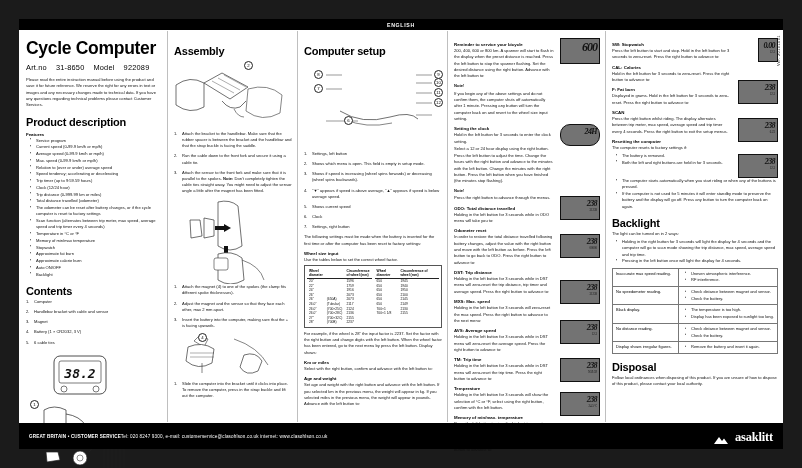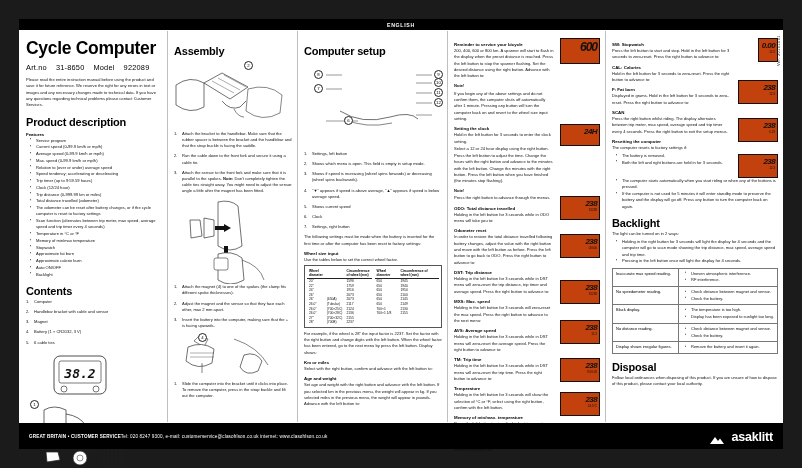--- a/index.html
+++ b/index.html
@@ -62,22 +62,22 @@
   .callout {
     width:9px; height:9px; border:.6px solid #222; border-radius:50%;
     display:inline-flex; align-items:center; justify-content:center;
     font-size:4.3px; background:#fff; color:#000;
   }
   .callout.abs { position:absolute; }
   svg { display:block; }
 
   
   .lcd {
-    border:.8px solid #111; background:#c2410c; position:relative;
-    font-family:Liberation Sans, sans-serif;
+    border:.8px solid #111; background:#737373; position:relative;
+    font-family:Liberation Serif, serif;
     margin-left:45px;
   }
   .lcd .big {
     font-size:15px; font-weight:bold; letter-spacing:-1px;
     font-style:italic; line-height:1; color:#111;
   }
   .lcd .mid { font-size:8px; font-style:italic; font-weight:bold; letter-spacing:-.6px; color:#111; }
   .lcd .tiny { font-size:3px; color:#111; }
 
   
@@ -96,21 +96,21 @@
   table.trouble ul li:before { content:"\25AA"; font-size:3.2px; }
 
   
   .footer {
     position:absolute; left:0; right:0; bottom:0; height:26px;
     background:#000; color:#fff;
     display:flex; align-items:center; padding:0 10px;
   }
   .footer .ftext { font-size:4.6px; letter-spacing:.15px; }
   .footer .ftext b { font-weight:bold; }
-  .brand { margin-left:auto; text-align:left; }
+  .brand { margin-left:auto; text-align:left;font-family:Liberation Serif, serif; }
   .brand .bname { font-size:12.5px; font-weight:bold; letter-spacing:-.2px; line-height:1; }
 
   .divider { position:absolute; top:12px; bottom:27px; width:0; border-left:.4px solid #bfbfbf; }
   .lcdcol { display:flex; flex-direction:column; gap:4px; align-items:flex-end; }
 </style>
 </head>
 <body>
 
 <div class="page">
 
@@ -459,21 +459,21 @@
           <p>Holding in the left button for 3 seconds will show the selection of °C or °F, select using the right button, confirm with the left button.</p>
 
           <h4>Memory of min/max. temperature</h4>
           <p>Press the left button to view the highest temperature, press the left button once more to view the lowest temperature, hold in the left button for 3 seconds to zero-reset each value respectively. Press the right button to advance to:</p>
         </div>
 
         <div class="lcdcol" style="width:42px;">
           <div class="lcd" style="width:40px;height:26px;padding:2px;">
             <div class="big" style="text-align:right;font-size:12px;">600</div>
           </div>
-          <div class="lcd" style="width:40px;height:22px;padding:2px;margin-top:56px;">
+          <div class="lcd" style="width:40px;height:22px;padding:2px;margin-top:56px;border-radius:10px;">
             <div class="mid" style="text-align:right;">24H</div>
           </div>
           <div class="lcd" style="width:40px;height:24px;padding:2px;margin-top:46px;">
             <div class="mid" style="text-align:right;">238</div>
             <div class="tiny" style="text-align:right;">31238</div>
           </div>
           <div class="lcd" style="width:40px;height:24px;padding:2px;margin-top:10px;">
             <div class="mid" style="text-align:right;">238</div>
             <div class="tiny" style="text-align:right;">00000</div>
           </div>

